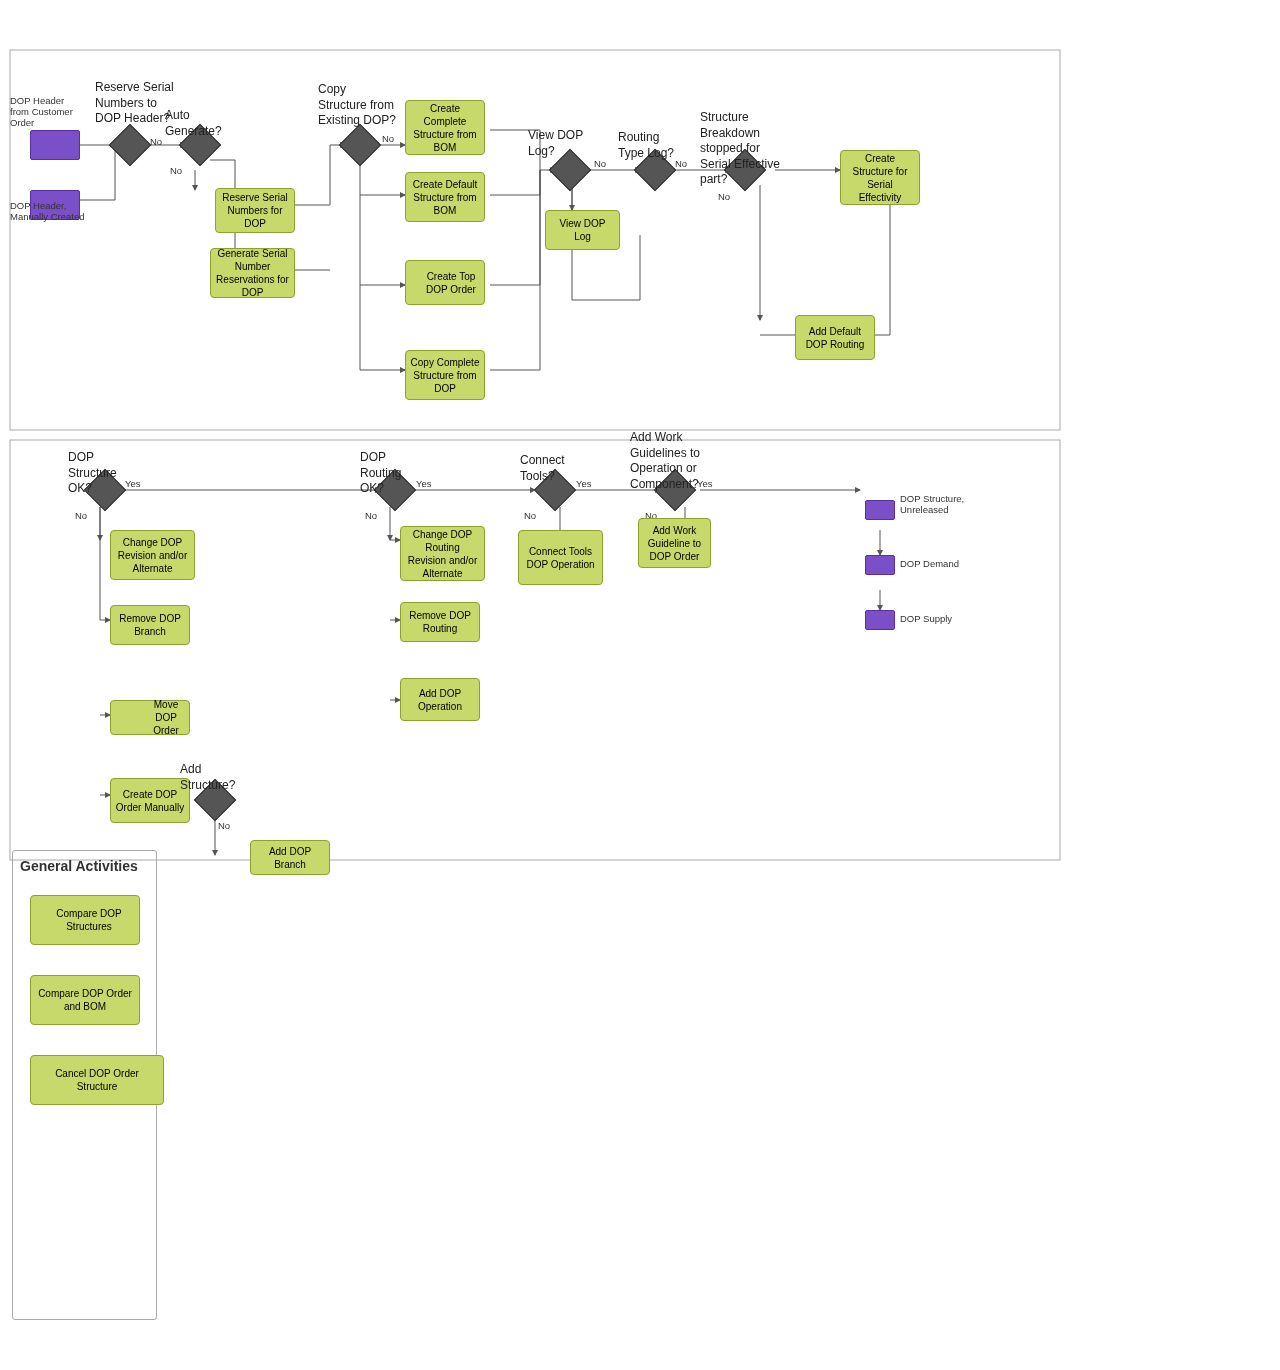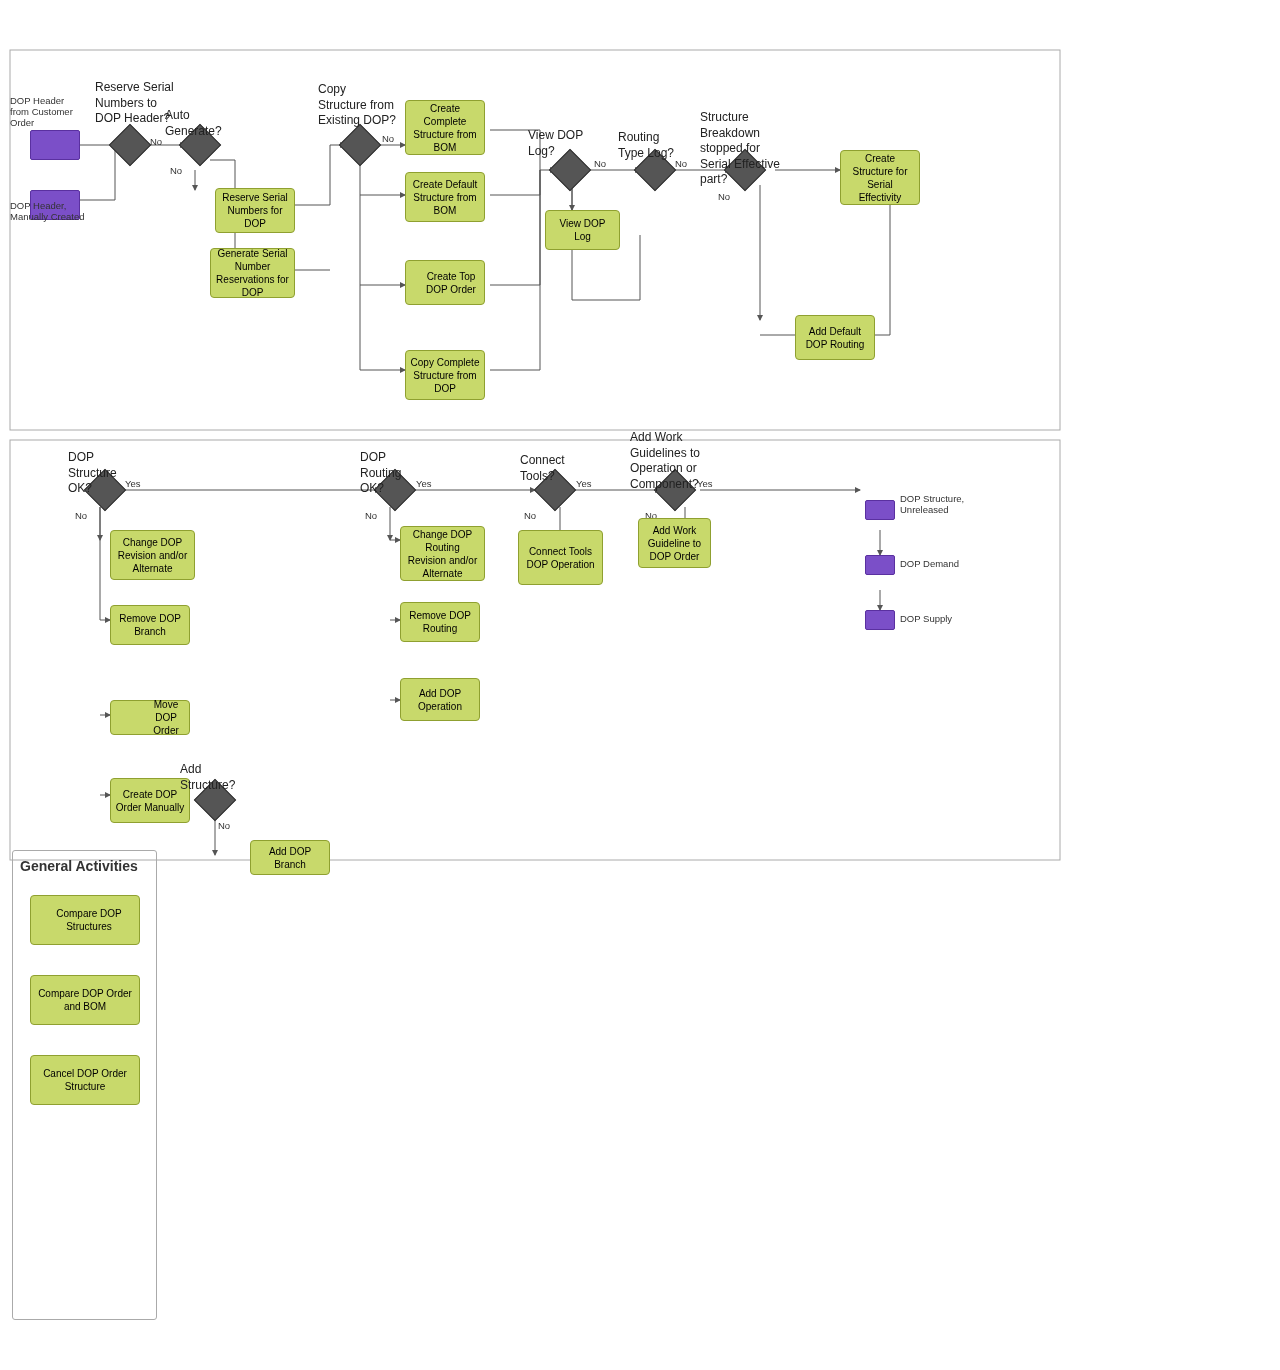--- a/index.html
+++ b/index.html
@@ -352,18 +352,18 @@
     <div class="section-label" style="left:20px; top:858px;">General Activities</div>
 
     <div class="activity-box" style="left:30px; top:895px; width:110px; height:50px;padding-left:12px;">
       <span>Compare DOP Structures</span>
     </div>
 
     <div class="activity-box" style="left:30px; top:975px; width:110px; height:50px;">
       <span>Compare DOP Order and BOM</span>
     </div>
 
-    <div class="activity-box" style="left:30px; top:1055px; width:110px; height:50px;">
+    <div class="activity-box" style="left:30px; top:1055px; width:134px; height:50px;">
       <span>Cancel DOP Order Structure</span>
     </div>
 
   </div>
 </div>
 
 </body></html>

